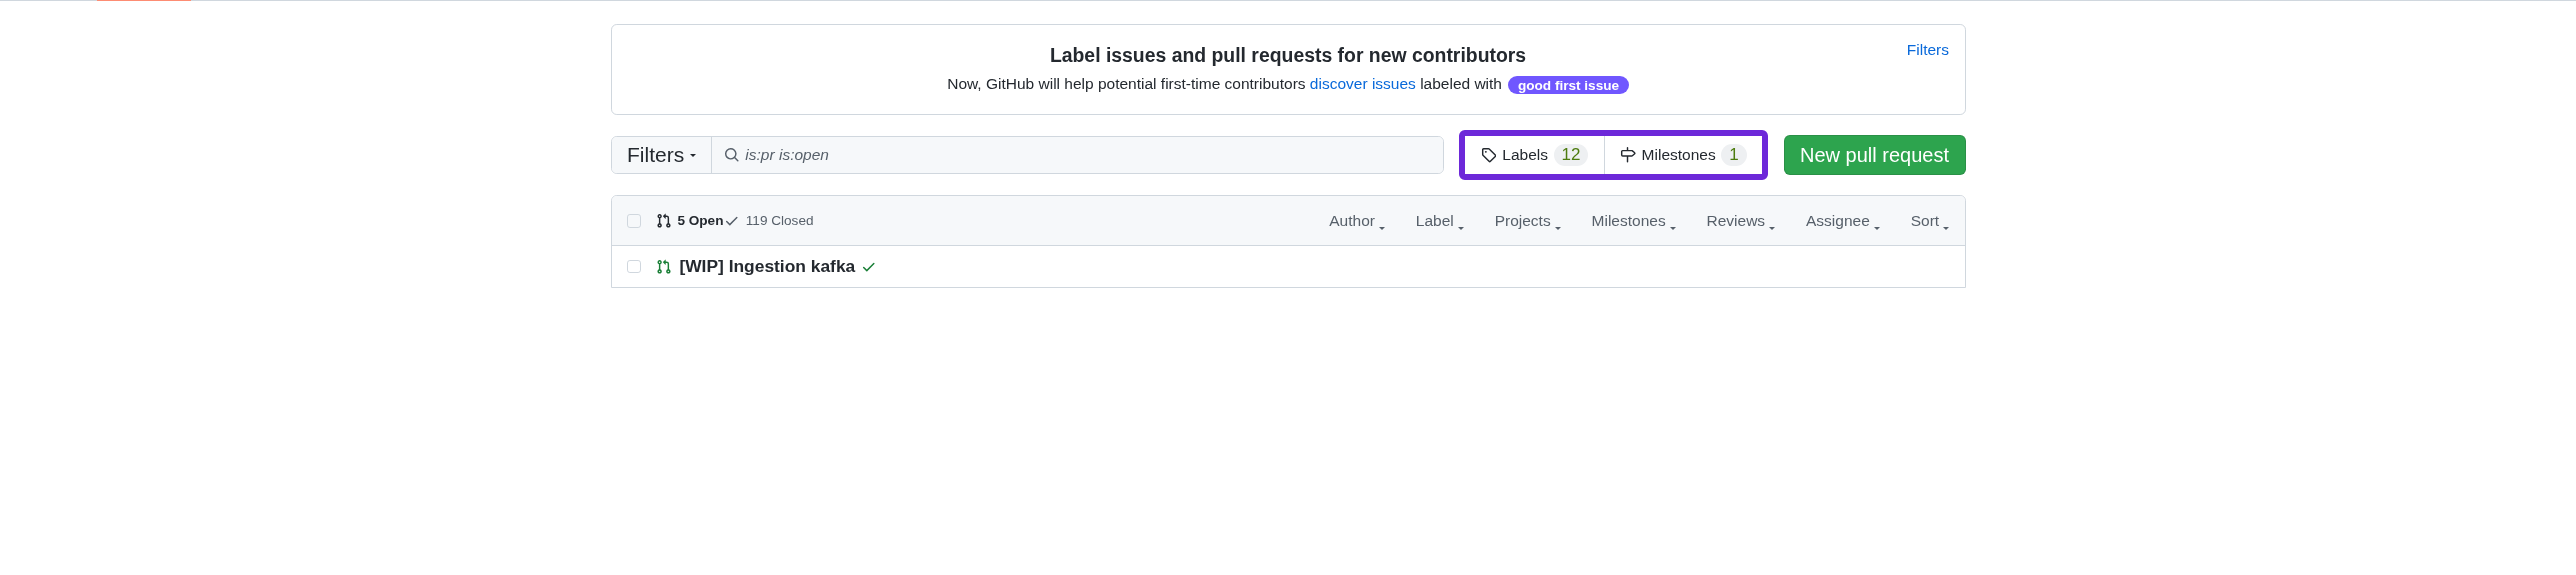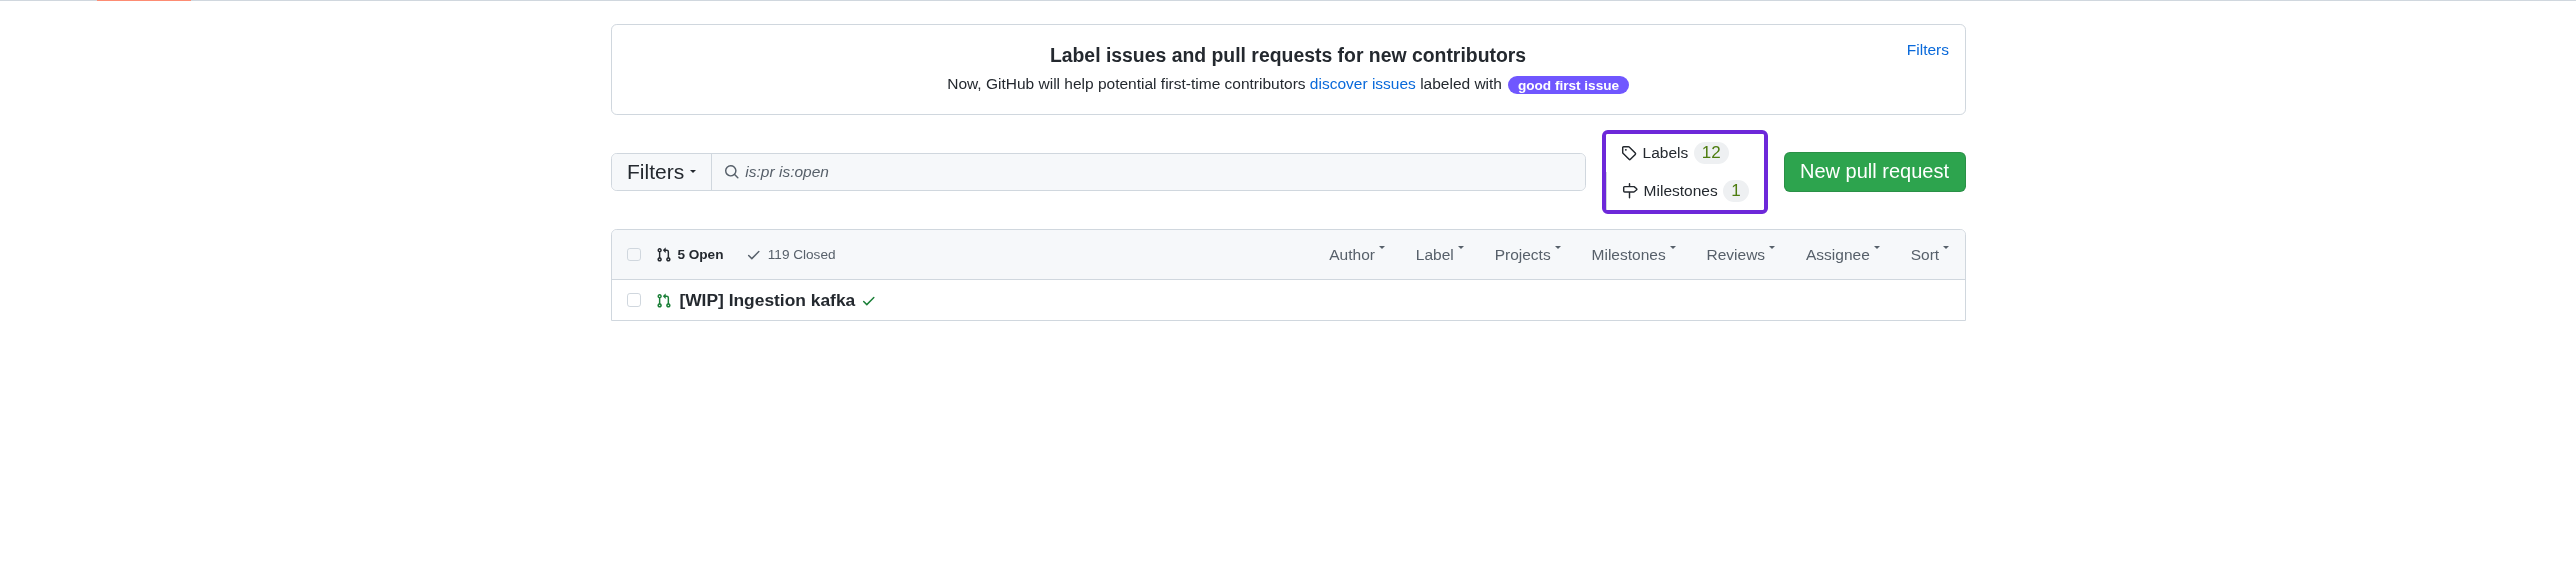--- a/index.html
+++ b/index.html
@@ -105,24 +105,23 @@
       background: transparent;
       font-size: 15.5px;
       color: #57606a;
       width: 100%;
       outline: none;
       padding: 7.8px 5.8px;
       font-style: italic;
     }
     .btn-group {
       display: flex;
-      border: 4px solid #6d28d9;
+      border: 6px solid #6d28d9;
       border-radius: 5.8px;
       overflow: hidden;
-      flex-direction: column;
     }
     .btn-seg {
       background: #ffffff;
       border: none;
       padding: 7.8px 15.5px;
       font-size: 15.5px;
       color: #24292f;
       display: flex;
       align-items: center;
       gap: 5.8px;
@@ -170,39 +169,39 @@
       margin-right: 15.5px;
       cursor: pointer;
       flex-shrink: 0;
     }
     .state-open {
       font-weight: 600;
       color: #24292f;
       display: flex;
       align-items: center;
       gap: 5.8px;
-      margin-right: 23px;
+      margin-right: 1px;
       cursor: pointer;
     }
     .state-closed {
       color: #57606a;
       display: flex;
       gap: 5.8px;
       cursor: pointer;
     }
     .filter-menus {
       margin-left: auto;
       display: flex;
       gap: 31px;
     }
     .filter-menu {
       color: #57606a;
       font-size: 15.5px;
       display: flex;
-      align-items: flex-start;
+      align-items: flex-end;
       gap: 3.9px;
       cursor: pointer;
     }
     .list-row {
       padding: 9.7px 15.5px;
       display: flex;
       align-items: center;
     }
     .row-title {
       font-size: 17.4px;

